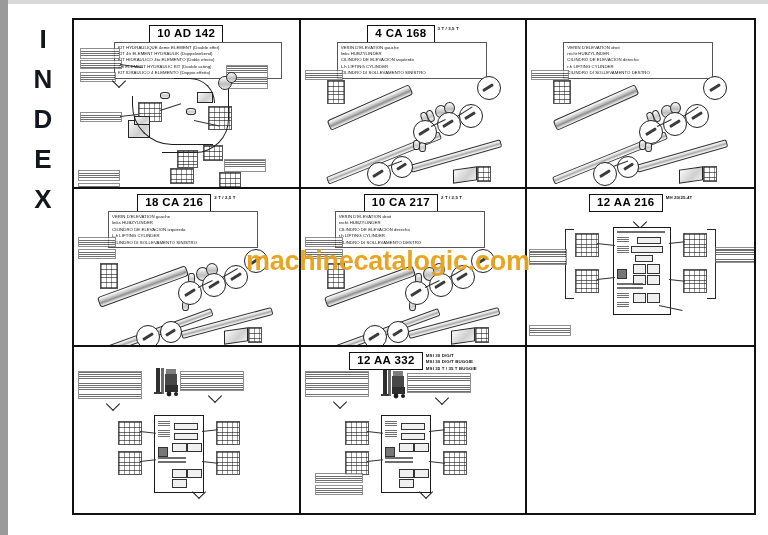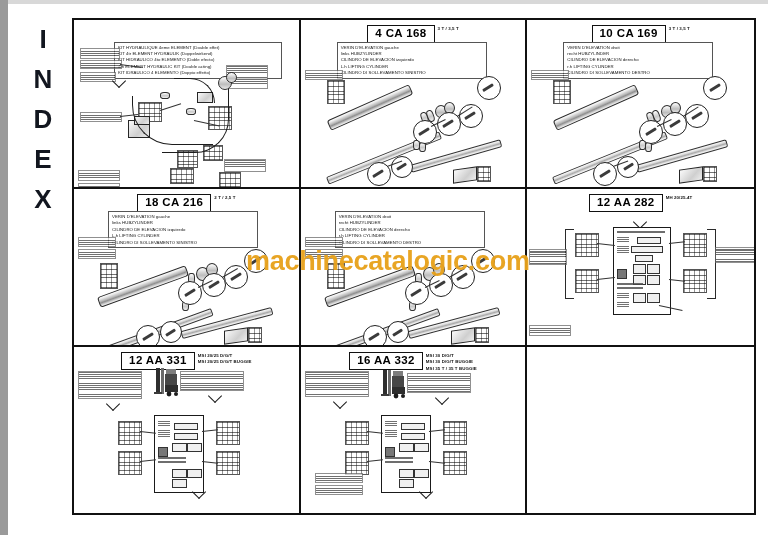--- a/index.html
+++ b/index.html
@@ -301,20 +301,23 @@
   <div class="index-letter">I</div>
   <div class="index-letter">N</div>
   <div class="index-letter">D</div>
   <div class="index-letter">E</div>
   <div class="index-letter">X</div>
 </div>
 
 <div id="sheet-grid">
 
   <div class="panel">
+    <div class="panel-head">
+      <div class="ref-box">10 AD 142</div>
+    </div>
 
     <div class="caption-box" style="left:40px; top:22px; width:160px;">
       <div class="cap-line">KIT HYDRAULIQUE 4eme ELEMENT (Double effet)</div>
       <div class="cap-line">KIT 4tr ELEMENT HYDRAULIK (Doppelwirkend)</div>
       <div class="cap-line">KIT HIDRAULICO 4to ELEMENTO (Doble efecto)</div>
       <div class="cap-line">4th ELEMENT HYDRAULIC KIT (Double acting)</div>
       <div class="cap-line">KIT IDRAULICO 4 ELEMENTO (Doppio effetto)</div>
     </div>
 
     <div class="textblock boxed" style="left:6px; top:28px; width:38px; height:9px;"></div>
@@ -393,26 +396,20 @@
     <div class="leader" style="left:130px; top:106px; width:16px; transform:rotate(-26deg);"></div>
     <div class="leader" style="left:156px; top:96px; width:18px; transform:rotate(-32deg);"></div>
     <div class="leader" style="left:86px; top:146px; width:16px; transform:rotate(-20deg);"></div>
     <div class="textblock boxed" style="left:44px; top:168px; width:36px; height:7px;"></div>
     <div class="textblock boxed" style="left:86px; top:168px; width:36px; height:7px;"></div>
     <div class="block" style="left:152px; top:148px; width:22px; height:12px; transform:skewY(-8deg);"></div>
     <div class="ladder" style="left:176px; top:146px; width:12px; height:14px;"></div>
   </div>
 
   <div class="panel col-last">
-    <div class="panel-head">
-      <div class="ref-box">10 CA 169</div>
-      <div class="model-note">
-        <div>3 T / 3,5 T</div>
-      </div>
-    </div>
 
     <div class="caption-box" style="left:36px; top:22px; width:142px;">
       <div class="cap-line">VERIN D'ELEVATION droit</div>
       <div class="cap-line">recht HUBZYLINDER</div>
       <div class="cap-line">CILINDRO DE ELEVACION derecho</div>
       <div class="cap-line">r.h LIFTING CYLINDER</div>
       <div class="cap-line">CILINDRO DI SOLLEVAMENTO DESTRO</div>
     </div>
 
     <div class="textblock boxed" style="left:4px; top:50px; width:36px; height:8px;"></div>
@@ -482,20 +479,26 @@
     <div class="callout" style="left:86px; top:132px; width:20px; height:20px;"></div>
 
     <div class="leader" style="left:124px; top:98px; width:16px; transform:rotate(-26deg);"></div>
     <div class="leader" style="left:148px; top:88px; width:18px; transform:rotate(-30deg);"></div>
 
     <div class="block" style="left:150px; top:140px; width:22px; height:12px; transform:skewY(-8deg);"></div>
     <div class="ladder" style="left:174px; top:138px; width:12px; height:14px;"></div>
   </div>
 
   <div class="panel">
+    <div class="panel-head">
+      <div class="ref-box">10 CA 217</div>
+      <div class="model-note">
+        <div>2 T / 2,5 T</div>
+      </div>
+    </div>
 
     <div class="caption-box" style="left:34px; top:22px; width:142px;">
       <div class="cap-line">VERIN D'ELEVATION droit</div>
       <div class="cap-line">recht HUBZYLINDER</div>
       <div class="cap-line">CILINDRO DE ELEVACION derecho</div>
       <div class="cap-line">r.h LIFTING CYLINDER</div>
       <div class="cap-line">CILINDRO DI SOLLEVAMENTO DESTRO</div>
     </div>
 
     <div class="textblock boxed" style="left:4px; top:48px; width:36px; height:8px;"></div>
@@ -520,21 +523,21 @@
 
     <div class="leader" style="left:124px; top:98px; width:16px; transform:rotate(-26deg);"></div>
     <div class="leader" style="left:148px; top:88px; width:18px; transform:rotate(-30deg);"></div>
 
     <div class="block" style="left:150px; top:140px; width:22px; height:12px; transform:skewY(-8deg);"></div>
     <div class="ladder" style="left:174px; top:138px; width:12px; height:14px;"></div>
   </div>
 
   <div class="panel col-last">
     <div class="panel-head">
-      <div class="ref-box">12 AA 282</div>
+      <div class="ref-box">12 AA 216</div>
       <div class="model-note">
         <div>MH 20/25-4T</div>
       </div>
     </div>
 
     <div class="vmark" style="left:108px; top:28px;"></div>
 
     <div class="ebox" style="left:86px; top:38px; width:56px; height:86px;"></div>
     <div class="ebar" style="left:90px; top:42px; width:48px; height:2px;"></div>
     <div class="echip" style="left:110px; top:48px; width:22px; height:5px;"></div>
@@ -565,27 +568,20 @@
     <div class="textblock boxed" style="left:2px; top:136px; width:40px; height:9px;"></div>
 
     <div class="leader" style="left:70px; top:54px; width:18px; transform:rotate(6deg);"></div>
     <div class="leader" style="left:70px; top:90px; width:18px; transform:rotate(-6deg);"></div>
     <div class="leader" style="left:142px; top:54px; width:16px; transform:rotate(-6deg);"></div>
     <div class="leader" style="left:142px; top:90px; width:16px; transform:rotate(6deg);"></div>
     <div class="leader" style="left:132px; top:116px; width:24px; transform:rotate(12deg);"></div>
   </div>
 
   <div class="panel row-last">
-    <div class="panel-head">
-      <div class="ref-box">12 AA 331</div>
-      <div class="model-note">
-        <div>MSI 20/25 D/G/T</div>
-        <div>MSI 20/25 D/G/T BUGGIE</div>
-      </div>
-    </div>
 
     <div class="textblock boxed" style="left:4px; top:24px; width:62px; height:26px;"></div>
     <div class="textblock boxed" style="left:106px; top:24px; width:62px; height:18px;"></div>
     <div class="vmark" style="left:34px; top:52px;"></div>
     <div class="vmark" style="left:136px; top:44px;"></div>
 
     <div class="truck" style="left:80px; top:18px;">
       <svg width="26" height="32" viewBox="0 0 26 32">
         <rect x="2" y="3" width="4" height="26" fill="#2e2e2e"></rect>
         <rect x="7" y="3" width="3" height="26" fill="#6a6a6a"></rect>
@@ -620,21 +616,21 @@
     <div class="leader" style="left:66px; top:114px; width:16px; transform:rotate(-6deg);"></div>
     <div class="leader" style="left:128px; top:84px; width:16px; transform:rotate(-6deg);"></div>
     <div class="leader" style="left:128px; top:114px; width:16px; transform:rotate(6deg);"></div>
 
     <div class="block" style="left:104px; top:128px; width:28px; height:8px; opacity:0; "></div>
     <div class="vmark" style="left:120px; top:140px;"></div>
   </div>
 
   <div class="panel row-last">
     <div class="panel-head">
-      <div class="ref-box">16 AA 332</div>
+      <div class="ref-box">12 AA 332</div>
       <div class="model-note">
         <div>MSI 30 D/G/T</div>
         <div>MSI 30 D/G/T BUGGIE</div>
         <div>MSI 35 T / 35 T BUGGIE</div>
       </div>
     </div>
 
     <div class="textblock boxed" style="left:4px; top:24px; width:62px; height:24px;"></div>
     <div class="textblock boxed" style="left:106px; top:26px; width:62px; height:18px;"></div>
     <div class="vmark" style="left:34px; top:50px;"></div>

